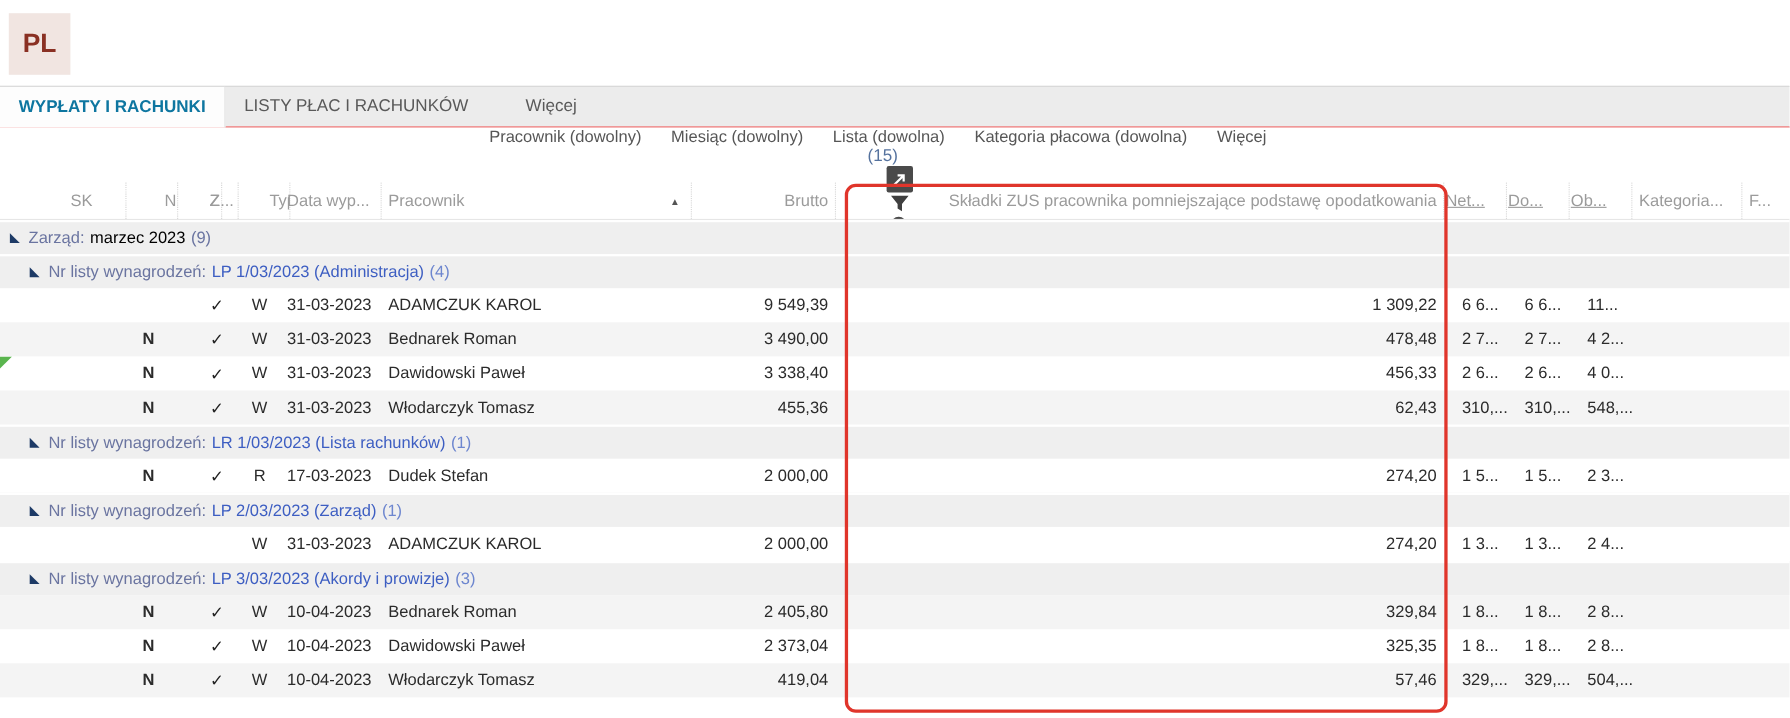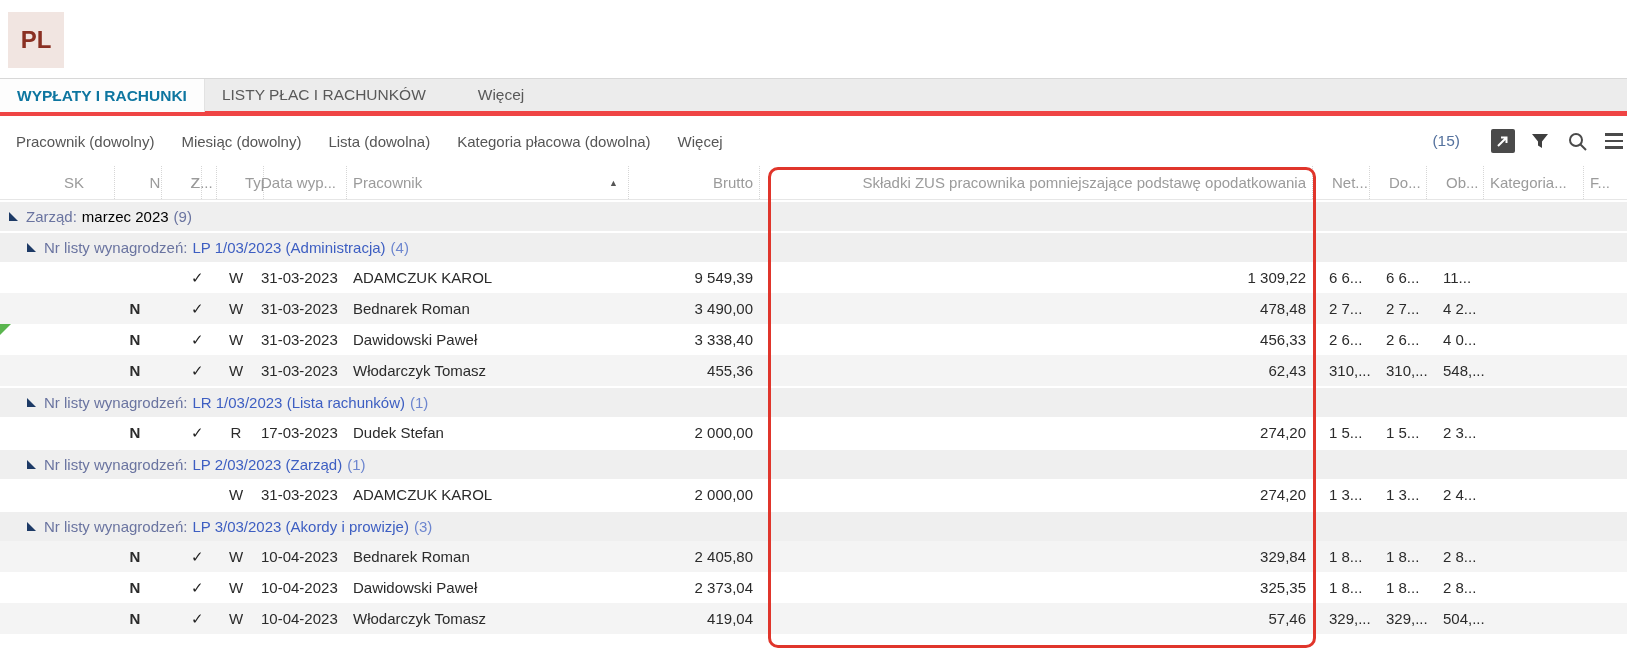--- a/index.html
+++ b/index.html
@@ -9,49 +9,49 @@
 
   
   .top { height:78px; display:flex; align-items:center; background:#fff; }
   .badge { width:56px; height:56px; margin-left:8px; margin-top:2px;
            background:#f1e5e1; color:#8a3023; font-weight:bold; font-size:24px;
            display:flex; align-items:center; justify-content:center; }
   .title { margin-left:24px; font-size:26px; color:#252525; }
 
   
   .tabstrip { height:38px; background:#ececec; border-top:1px solid #d8d8d8;
-              border-bottom:5px solid #ef4444; display:flex; align-items:stretch; }
+              border-bottom:1px solid #ef4444; display:flex; align-items:stretch; }
   .tab { display:flex; align-items:center; padding:0 17px; font-size:15.5px;
          color:#595959; cursor:pointer; white-space:nowrap; }
   .tab.active { background:#fdfdfd; color:#0e76a0; font-weight:bold;
                 margin-bottom:-1px; border-right:1px solid #e2e2e2; }
   .tab.more { margin-left:18px; }
 
   
   .filterrow { height:50px; display:flex; align-items:center; background:#fff;
-               padding:0 1px 0 16px; }
+               padding:0 20px 0 16px;flex-direction:column; }
   .filteritem { font-size:15px; color:#565656; margin-right:27px; white-space:nowrap; cursor:pointer; }
   .filler { flex:1; }
   .count { font-size:15.5px; color:#55729e; margin-right:18px; }
   .toolicon { width:24px; height:24px; margin-left:13px; display:flex;
               align-items:center; justify-content:center; cursor:pointer; }
 
   
   .grid { position:relative; }
   .grow { display:grid;
           grid-template-columns:115px 40px 30px 32px 38px 92px 282px 131px 553px 57px 57px 57px 100px 43px; }
   .hrow { height:34px; border-bottom:1px solid #e6e6e6; }
   .hcell { display:flex; align-items:center; font-size:15px; color:#9b9b9b;
            border-right:1px dotted #d6d6d6; padding:0 6px; overflow:hidden;
            white-space:nowrap; position:relative; }
   .hcell.c-right { justify-content:flex-end; }
   .hcell.c-center { justify-content:center;padding-left:40px; }
   .hcell:last-child { border-right:none; }
   .sortglyph { position:absolute; right:10px; font-size:9px; color:#555; }
-  .hcell.haspad { padding-left:19px; }
+  .hcell.haspad { padding-left:1px;text-decoration:underline; }
 
   .drow { height:31px; }
   .drow.striped { background:#f4f4f4; }
   .dcell { display:flex; align-items:center; font-size:15px; color:#2b2b2b;
            padding:0 6px; white-space:nowrap; overflow:hidden; position:relative; }
   .dcell.c-right { justify-content:flex-end; padding-right:7px; }
   .dcell.c-center { justify-content:center; }
   .dcell.haspad { padding-left:16px; }
   .ncell { font-weight:bold; }
   .check { font-size:15px; color:#222; }

